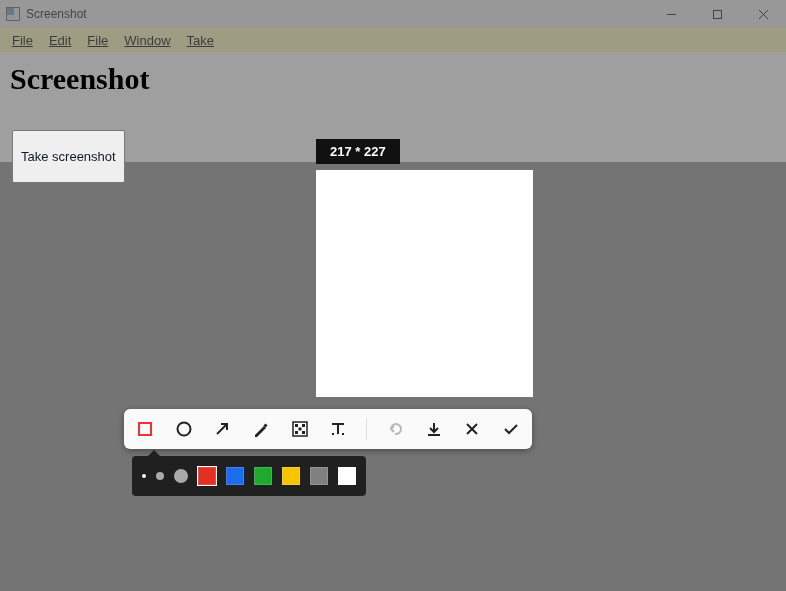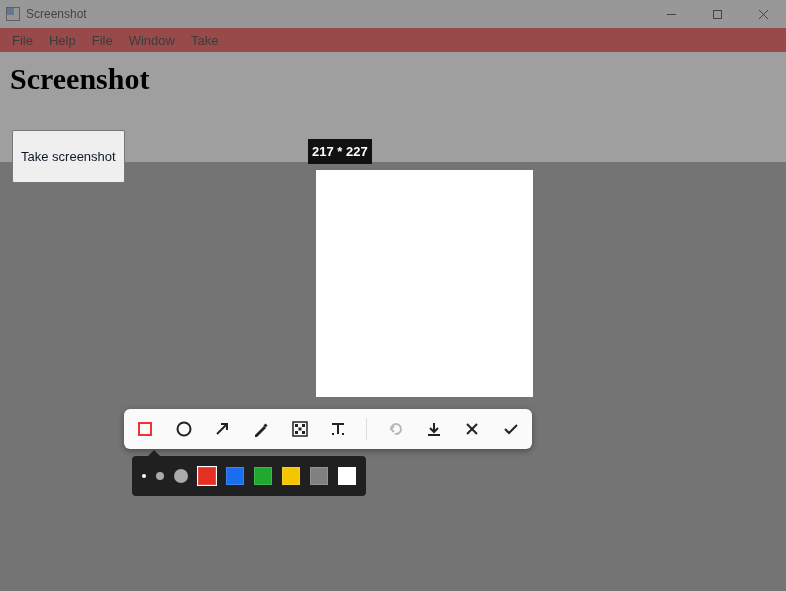--- a/index.html
+++ b/index.html
@@ -38,26 +38,27 @@
     width: 46px; height: 28px;
     display: flex; align-items: center; justify-content: center;
     color: #333;
   }
   .win-btn svg { display: block; }
   
   .menubar {
     position: absolute;
     top: 28px; left: 0; right: 0;
     height: 24px;
-    background: #ef4444;
+    background: #fef9c3;
     display: flex;
     align-items: center;
     font-size: 13px;
     color: #222;
     padding: 0 4px;
+    text-decoration: underline;
   }
   .menu-item {
     padding: 2px 8px;
   }
   
   .page-bg {
     position: absolute;
     top: 52px; left: 0; right: 0;
     height: 110px;
     background: #ffffff;
@@ -81,26 +82,26 @@
     background: #efefef;
     border: 1px solid #777;
     border-radius: 2px;
     font-size: 13px;
     padding: 18px 8px;
     color: #0f172a;
   }
   
   .size-badge {
     position: absolute;
-    top: 139px; left: 308px;
+    top: 139px; left: 316px;
     background: #111;
     color: #fff;
     font-size: 13px;
     font-weight: 600;
-    padding: 5px 4px;
+    padding: 5px 14px;
   }
   .selection {
     position: absolute;
     top: 170px; left: 316px;
     width: 217px; height: 227px;
     background: #fff;
   }
   
   .toolbar {
     position: absolute;
@@ -181,21 +182,21 @@
   <div class="win-btn">
     <svg width="11" height="11" viewBox="0 0 11 11">
         <line x1="1" y1="1" x2="10" y2="10" stroke="#333" stroke-width="1"></line>
         <line x1="10" y1="1" x2="1" y2="10" stroke="#333" stroke-width="1"></line>
       </svg>
   </div>
 </div>
 
 <div class="menubar">
   <div class="menu-item">File</div>
-  <div class="menu-item">Help</div>
+  <div class="menu-item">Edit</div>
   <div class="menu-item">File</div>
   <div class="menu-item">Window</div>
   <div class="menu-item">Take</div>
 </div>
 
 <div class="page-bg"></div>
 
 <div class="dim"></div>
 
 <div class="page-heading">Screenshot</div>

